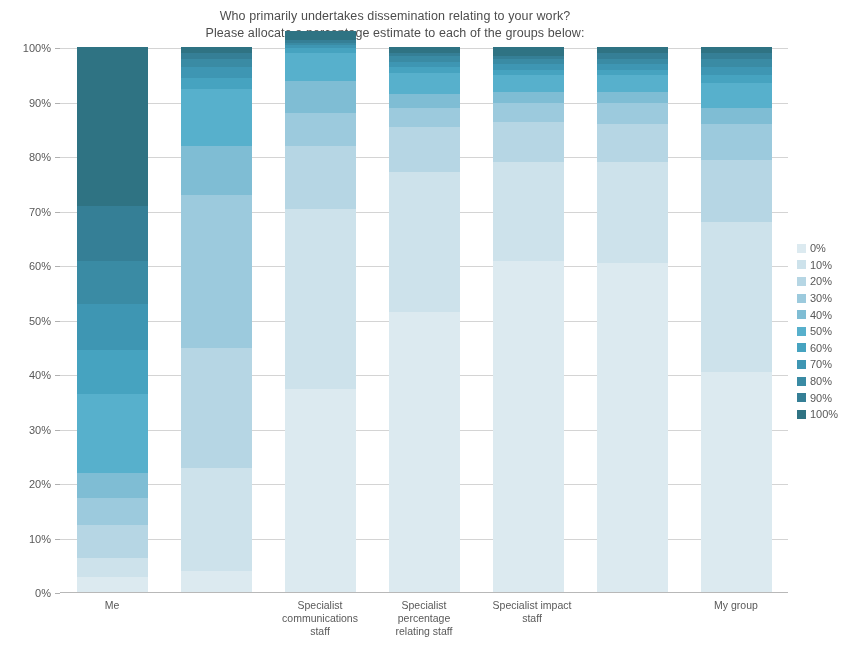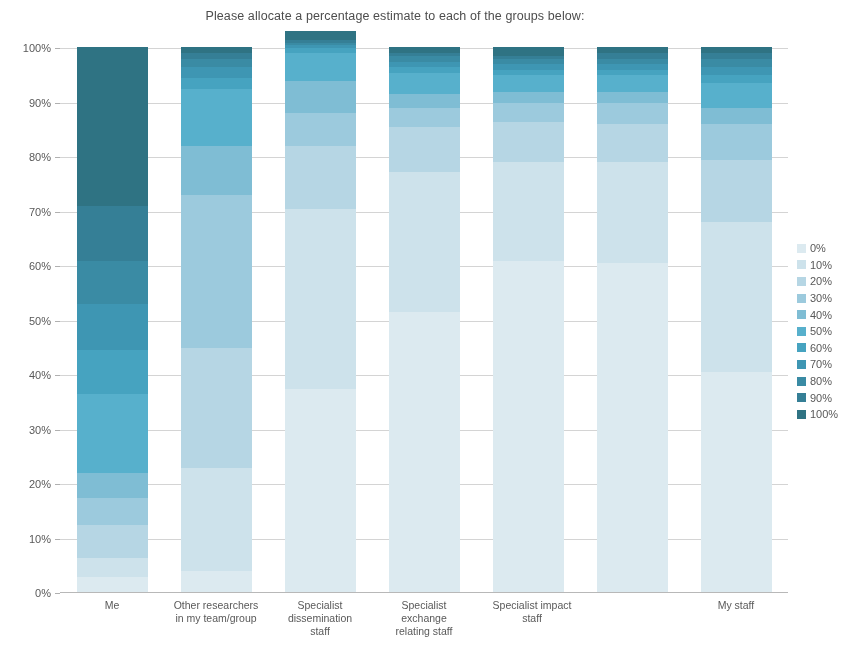--- a/index.html
+++ b/index.html
@@ -137,20 +137,21 @@
     color: #595959;
     white-space: nowrap;
   }
 </style>
 </head>
 <body>
 
 <div id="chart-root">
 
   <div id="chart-title">
+    <span class="line">Who primarily undertakes dissemination relating to your work?</span>
     <span class="line">Please allocate a percentage estimate to each of the groups below:</span>
   </div>
 
   <div id="y-axis-labels">
       <div class="y-tick-label" style="top: 545px;">0%</div>
       <div class="y-tick-label" style="top: 490.5px;">10%</div>
       <div class="y-tick-label" style="top: 436px;">20%</div>
       <div class="y-tick-label" style="top: 381.5px;">30%</div>
       <div class="y-tick-label" style="top: 327px;">40%</div>
       <div class="y-tick-label" style="top: 272.5px;">50%</div>
@@ -292,40 +293,36 @@
           </div>
         </div>
       </div>
     <div class="axis-line-bottom"></div>
   </div>
 
   <div id="x-axis-labels">
       <div class="x-tick-label" style="left: 2px; width: 100px;">
         <span class="line">Me</span>
       </div>
-      <div class="x-tick-label" style="left: 106px; width: 100px;">
-        <span class="line">Other researchers</span>
-        <span class="line">in my team/group</span>
-      </div>
       <div class="x-tick-label" style="left: 210px; width: 100px;">
         <span class="line">Specialist</span>
-        <span class="line">dissemination</span>
+        <span class="line">communications</span>
         <span class="line">staff</span>
       </div>
       <div class="x-tick-label" style="left: 314px; width: 100px;">
         <span class="line">Specialist</span>
-        <span class="line">exchange</span>
+        <span class="line">percentage</span>
         <span class="line">relating staff</span>
       </div>
       <div class="x-tick-label" style="left: 422px; width: 100px;">
         <span class="line">Specialist impact</span>
         <span class="line">staff</span>
       </div>
       <div class="x-tick-label" style="left: 626px; width: 100px;">
-        <span class="line">My staff</span>
+        <span class="line">My group</span>
       </div>
     </div>
 
   <div id="legend">
       <div class="legend-item">
         <span class="legend-swatch" style="background: rgb(220, 234, 240);"></span>
         <span class="legend-label">0%</span>
       </div>
       <div class="legend-item">
         <span class="legend-swatch" style="background: rgb(205, 226, 235);"></span>

